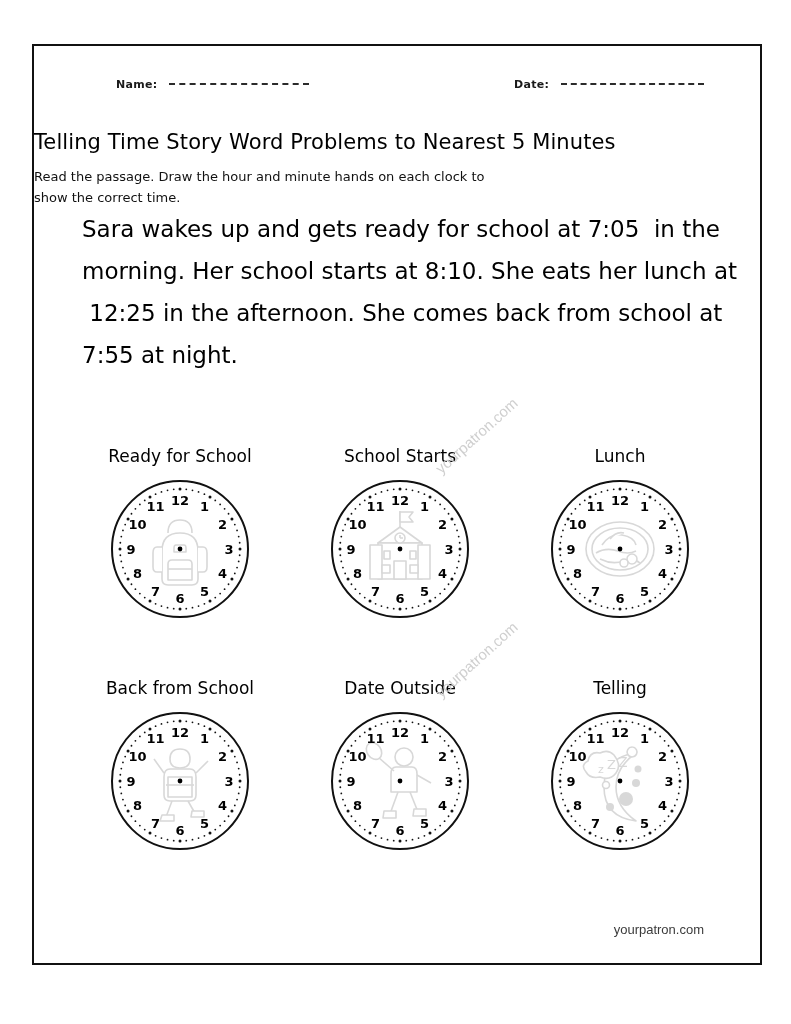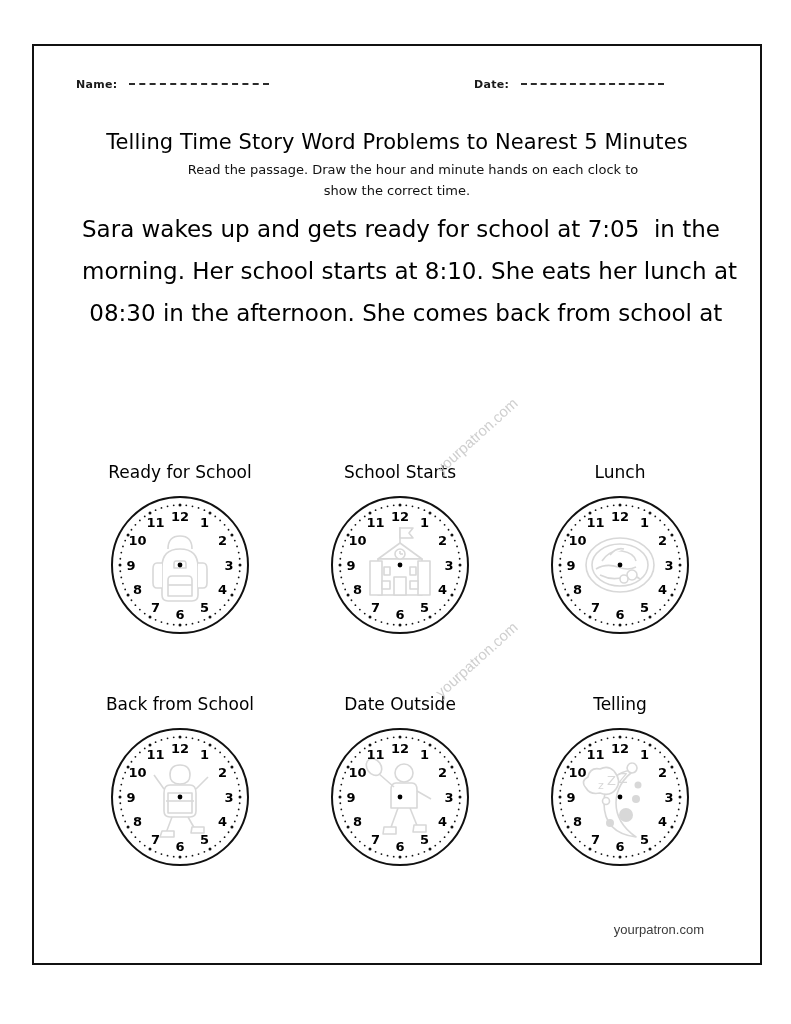--- a/index.html
+++ b/index.html
@@ -44,54 +44,54 @@
   }
   #meta-name  { left: 42px; }
   #meta-date  { left: 440px; }
   .meta-label {
     font-family: "DejaVu Sans", sans-serif;
     font-size: 11px;
     font-weight: 700;
     letter-spacing: .3px;
     color: #1a1a1a;
     white-space: nowrap;
+    margin-left: 40px;
   }
   .meta-rule {
     display: inline-block;
     border-bottom: 2px dashed #2b2b2b;
     position: relative;
     top: -3px;
   }
   #meta-name .meta-rule { width: 140px; }
   #meta-date .meta-rule { width: 143px; }
 
   
   #title-block {
     position: absolute;
     left: 0;
     top: 84px;
     width: 100%;
-    text-align: center;
   }
   #worksheet-title {
     font-family: "DejaVu Sans", sans-serif;
     font-size: 21px;
     font-weight: 400;
     letter-spacing: .1px;
     color: #000000;
     line-height: 1.15;
   }
   #worksheet-subtitle-1,
   #worksheet-subtitle-2 {
     font-family: "DejaVu Sans", sans-serif;
     font-size: 13px;
     color: #111111;
     line-height: 1.6;
   }
-  #worksheet-subtitle-1 { margin-top: 6px; padding-left: 32px; }
+  #worksheet-subtitle-1 { margin-top: 13px; }
 
   
   #passage {
     position: absolute;
     left: 48px;
     top: 162px;
     width: 632px;
   }
   .passage-line {
     font-family: "DejaVu Sans", sans-serif;
@@ -110,21 +110,20 @@
   }
   .clock-row {
     display: flex;
     height: 232px;
   }
   .clock-cell {
     width: 220px;
     display: flex;
     flex-direction: column;
     align-items: center;
-    margin-top: 16px;
   }
   .clock-caption {
     font-family: "DejaVu Sans", sans-serif;
     font-size: 17px;
     color: #000000;
     margin-bottom: 12px;
     white-space: nowrap;
   }
 
   
@@ -177,21 +176,22 @@
 
   <div id="title-block">
     <div id="worksheet-title">Telling Time Story Word Problems to Nearest 5 Minutes</div>
     <div id="worksheet-subtitle-1">Read the passage. Draw the hour and minute hands on each clock to</div>
     <div id="worksheet-subtitle-2">show the correct time.</div>
   </div>
 
   <div id="passage">
     <div class="passage-line">Sara wakes up and gets ready for school at 7:05  in the</div>
     <div class="passage-line">morning. Her school starts at 8:10. She eats her lunch at</div>
-    <div class="passage-line"> 08:30 in the afternoon. She comes back from school at</div>
+    <div class="passage-line"> 12:25 in the afternoon. She comes back from school at</div>
+    <div class="passage-line">7:55 at night.</div>
   </div>
 
   <div id="clock-grid">
 
     <div class="clock-row">
       <div class="clock-cell">
         <div class="clock-caption">Ready for School</div>
         <div class="clock-face">
             <svg width="142" height="142" viewBox="0 0 142 142" aria-hidden="true">
       <circle cx="71" cy="71" r="68" fill="#fff" stroke="#111" stroke-width="2"></circle>

